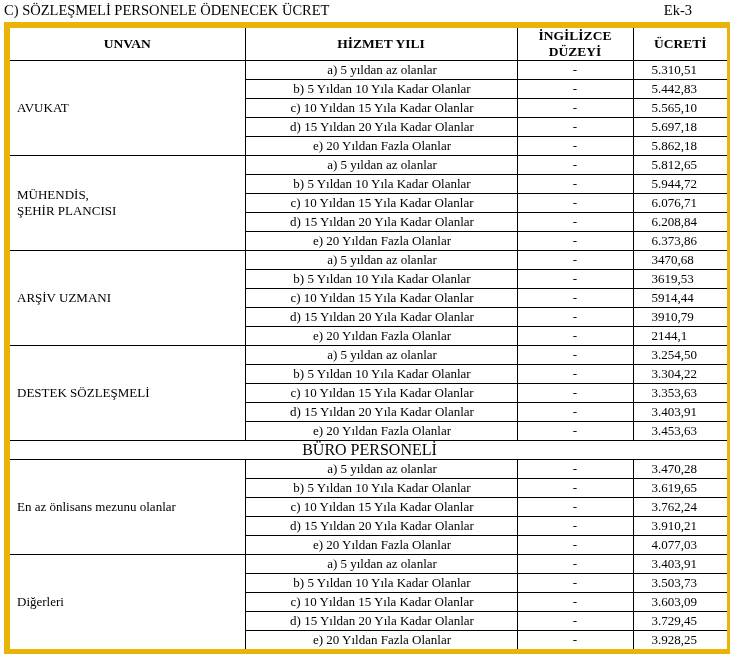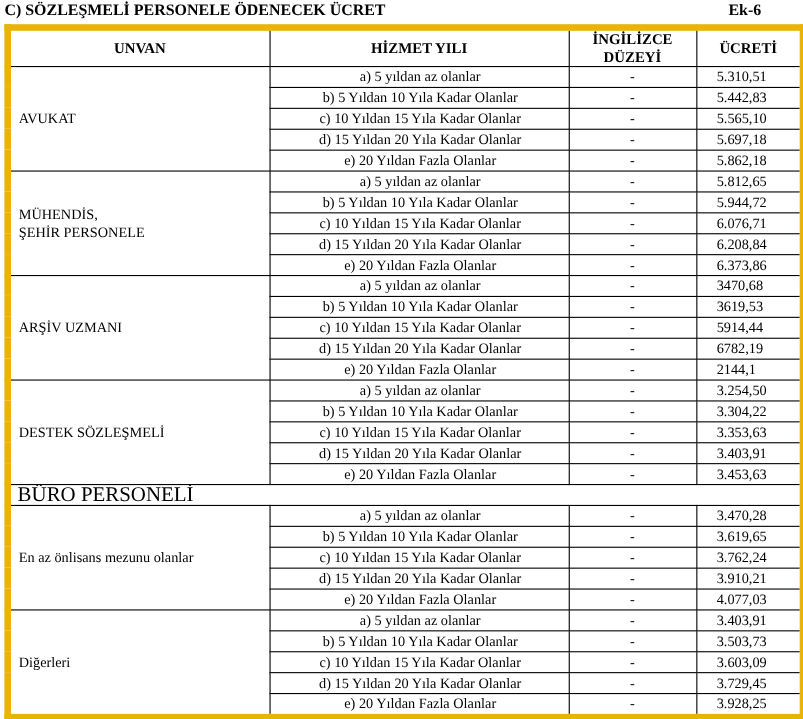--- a/index.html
+++ b/index.html
@@ -10,21 +10,21 @@
     height: 654px;
     overflow: hidden;
     font-family: "Liberation Serif", serif;
     color: #000000;
   }
   .doc-header {
     display: flex;
     justify-content: space-between;
     align-items: baseline;
     padding: 3px 38px 3px 4px;
-    font-weight: bold;
+    font-weight: normal;
     font-size: 14.5px;
     line-height: 1.1;
   }
   table.salary-table {
     border-collapse: collapse;
     table-layout: fixed;
     margin-left: 4px;
     width: 723px;
     border: 6px solid #eab308;
   }
@@ -53,28 +53,28 @@
   }
   td.unvan-cell {
     padding-left: 7px;
     white-space: pre-line;
     line-height: 1.25;
     margin-left: 24px;
   }
   td.hizmet-cell { padding-left: 6px; text-align: center; }
   td.ing-cell { text-align: center; }
   td.ucret-cell { padding-left: 18px; }
-  td.section-cell { padding-left: 6px; font-size: 19px; }
+  td.section-cell { padding-left: 6px; font-size: 16px; text-align: center; }
 </style>
 </head>
 <body>
 
 <div class="doc-header">
   <span>C) SÖZLEŞMELİ PERSONELE ÖDENECEK ÜCRET</span>
-  <span>Ek-6</span>
+  <span>Ek-3</span>
 </div>
 
 <table class="salary-table">
   <colgroup>
     <col style="width:238px">
     <col style="width:272px">
     <col style="width:116px">
     <col style="width:97px">
   </colgroup>
   <thead>
@@ -108,21 +108,21 @@
         <td class="ing-cell">-</td>
         <td class="ucret-cell">5.697,18</td>
       </tr>
       <tr>
         <td class="hizmet-cell">e) 20 Yıldan Fazla Olanlar</td>
         <td class="ing-cell">-</td>
         <td class="ucret-cell">5.862,18</td>
       </tr>
       <tr>
         <td class="unvan-cell" rowspan="5">MÜHENDİS,
-ŞEHİR PERSONELE</td>
+ŞEHİR PLANCISI</td>
         <td class="hizmet-cell">a) 5 yıldan az olanlar</td>
         <td class="ing-cell">-</td>
         <td class="ucret-cell">5.812,65</td>
       </tr>
       <tr>
         <td class="hizmet-cell">b) 5 Yıldan 10 Yıla Kadar Olanlar</td>
         <td class="ing-cell">-</td>
         <td class="ucret-cell">5.944,72</td>
       </tr>
       <tr>
@@ -152,21 +152,21 @@
         <td class="ucret-cell">3619,53</td>
       </tr>
       <tr>
         <td class="hizmet-cell">c) 10 Yıldan 15 Yıla Kadar Olanlar</td>
         <td class="ing-cell">-</td>
         <td class="ucret-cell">5914,44</td>
       </tr>
       <tr>
         <td class="hizmet-cell">d) 15 Yıldan 20 Yıla Kadar Olanlar</td>
         <td class="ing-cell">-</td>
-        <td class="ucret-cell">6782,19</td>
+        <td class="ucret-cell">3910,79</td>
       </tr>
       <tr>
         <td class="hizmet-cell">e) 20 Yıldan Fazla Olanlar</td>
         <td class="ing-cell">-</td>
         <td class="ucret-cell">2144,1</td>
       </tr>
       <tr>
         <td class="unvan-cell" rowspan="5">DESTEK SÖZLEŞMELİ</td>
         <td class="hizmet-cell">a) 5 yıldan az olanlar</td>
         <td class="ing-cell">-</td>

